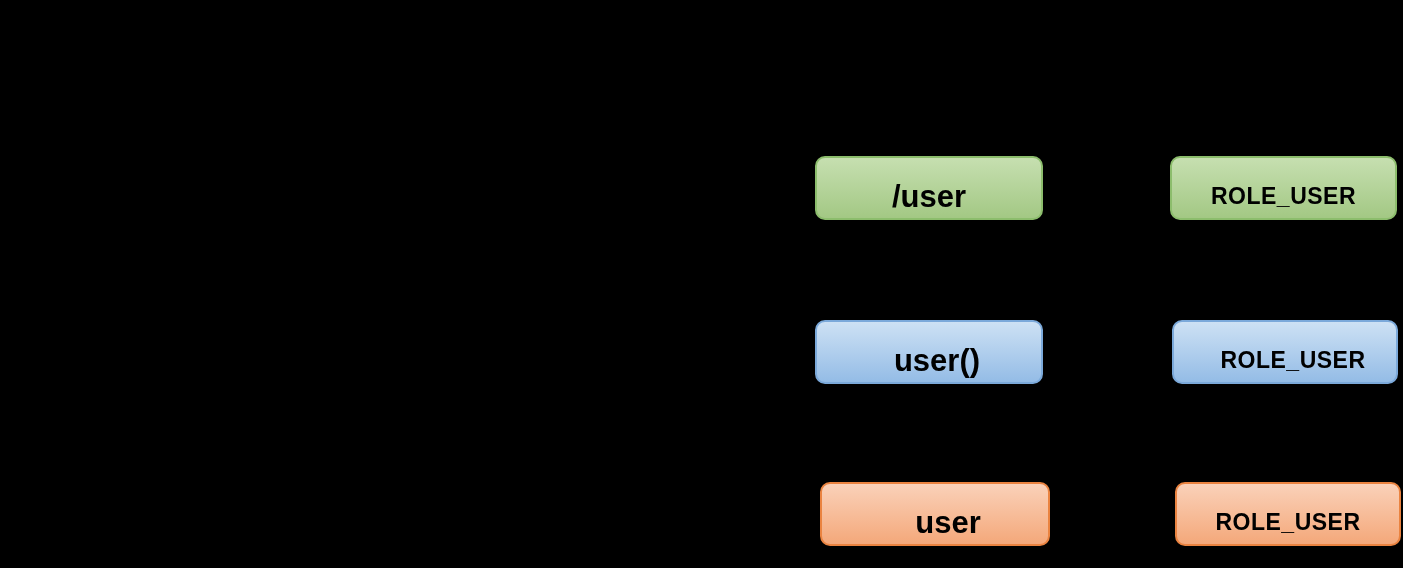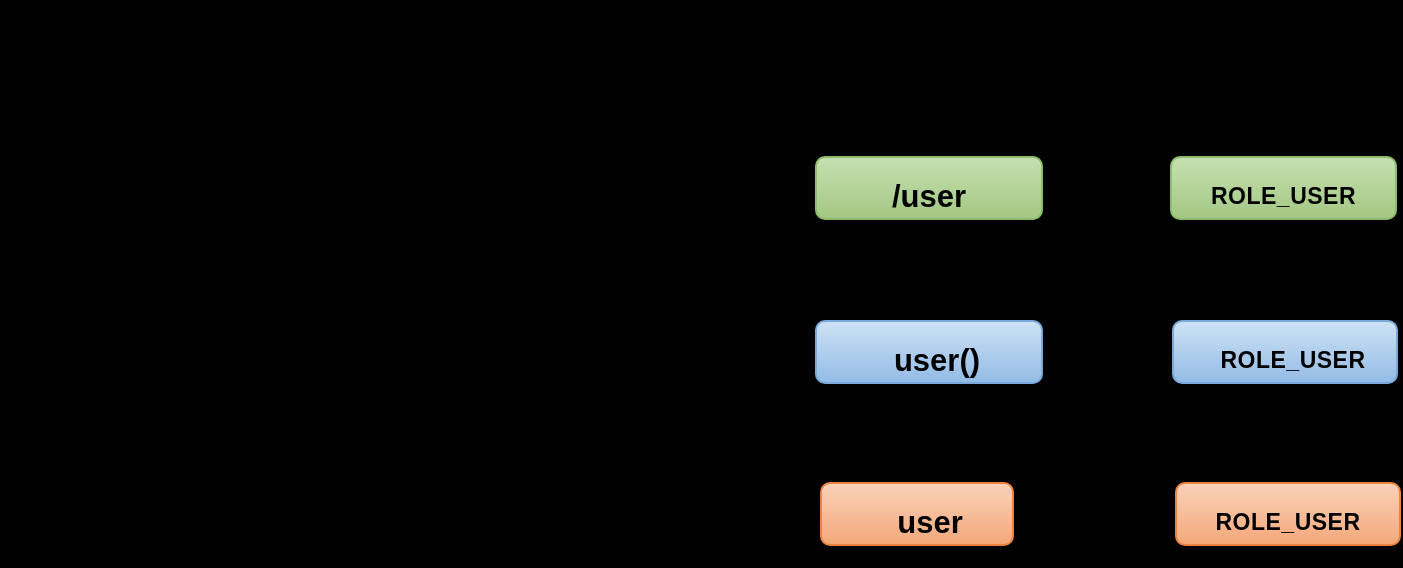--- a/index.html
+++ b/index.html
@@ -47,21 +47,21 @@
   .theme-orange {
     border-color: #ea8340;
     background: linear-gradient(180deg, #fad1b9 0%, #f4a87a 100%);
   }
 
   
   .pos-r1-left  { left: 815px;  top: 156px; width: 228px; height: 64px; }
   .pos-r1-right { left: 1170px; top: 156px; width: 227px; height: 64px; }
   .pos-r2-left  { left: 815px;  top: 320px; width: 228px; height: 64px; }
   .pos-r2-right { left: 1172px; top: 320px; width: 226px; height: 64px; }
-  .pos-r3-left  { left: 820px;  top: 482px; width: 194px; height: 64px; padding-left: 26px; }
+  .pos-r3-left  { left: 820px;  top: 482px; width: 230px; height: 64px; padding-left: 26px; }
   .pos-r3-right { left: 1175px; top: 482px; width: 226px; height: 64px; }
 </style>
 </head>
 <body>
 
 <div id="canvas">
 
   <div class="box theme-green pos-r1-left">
     <span class="label label-lg">/user</span>
   </div>

